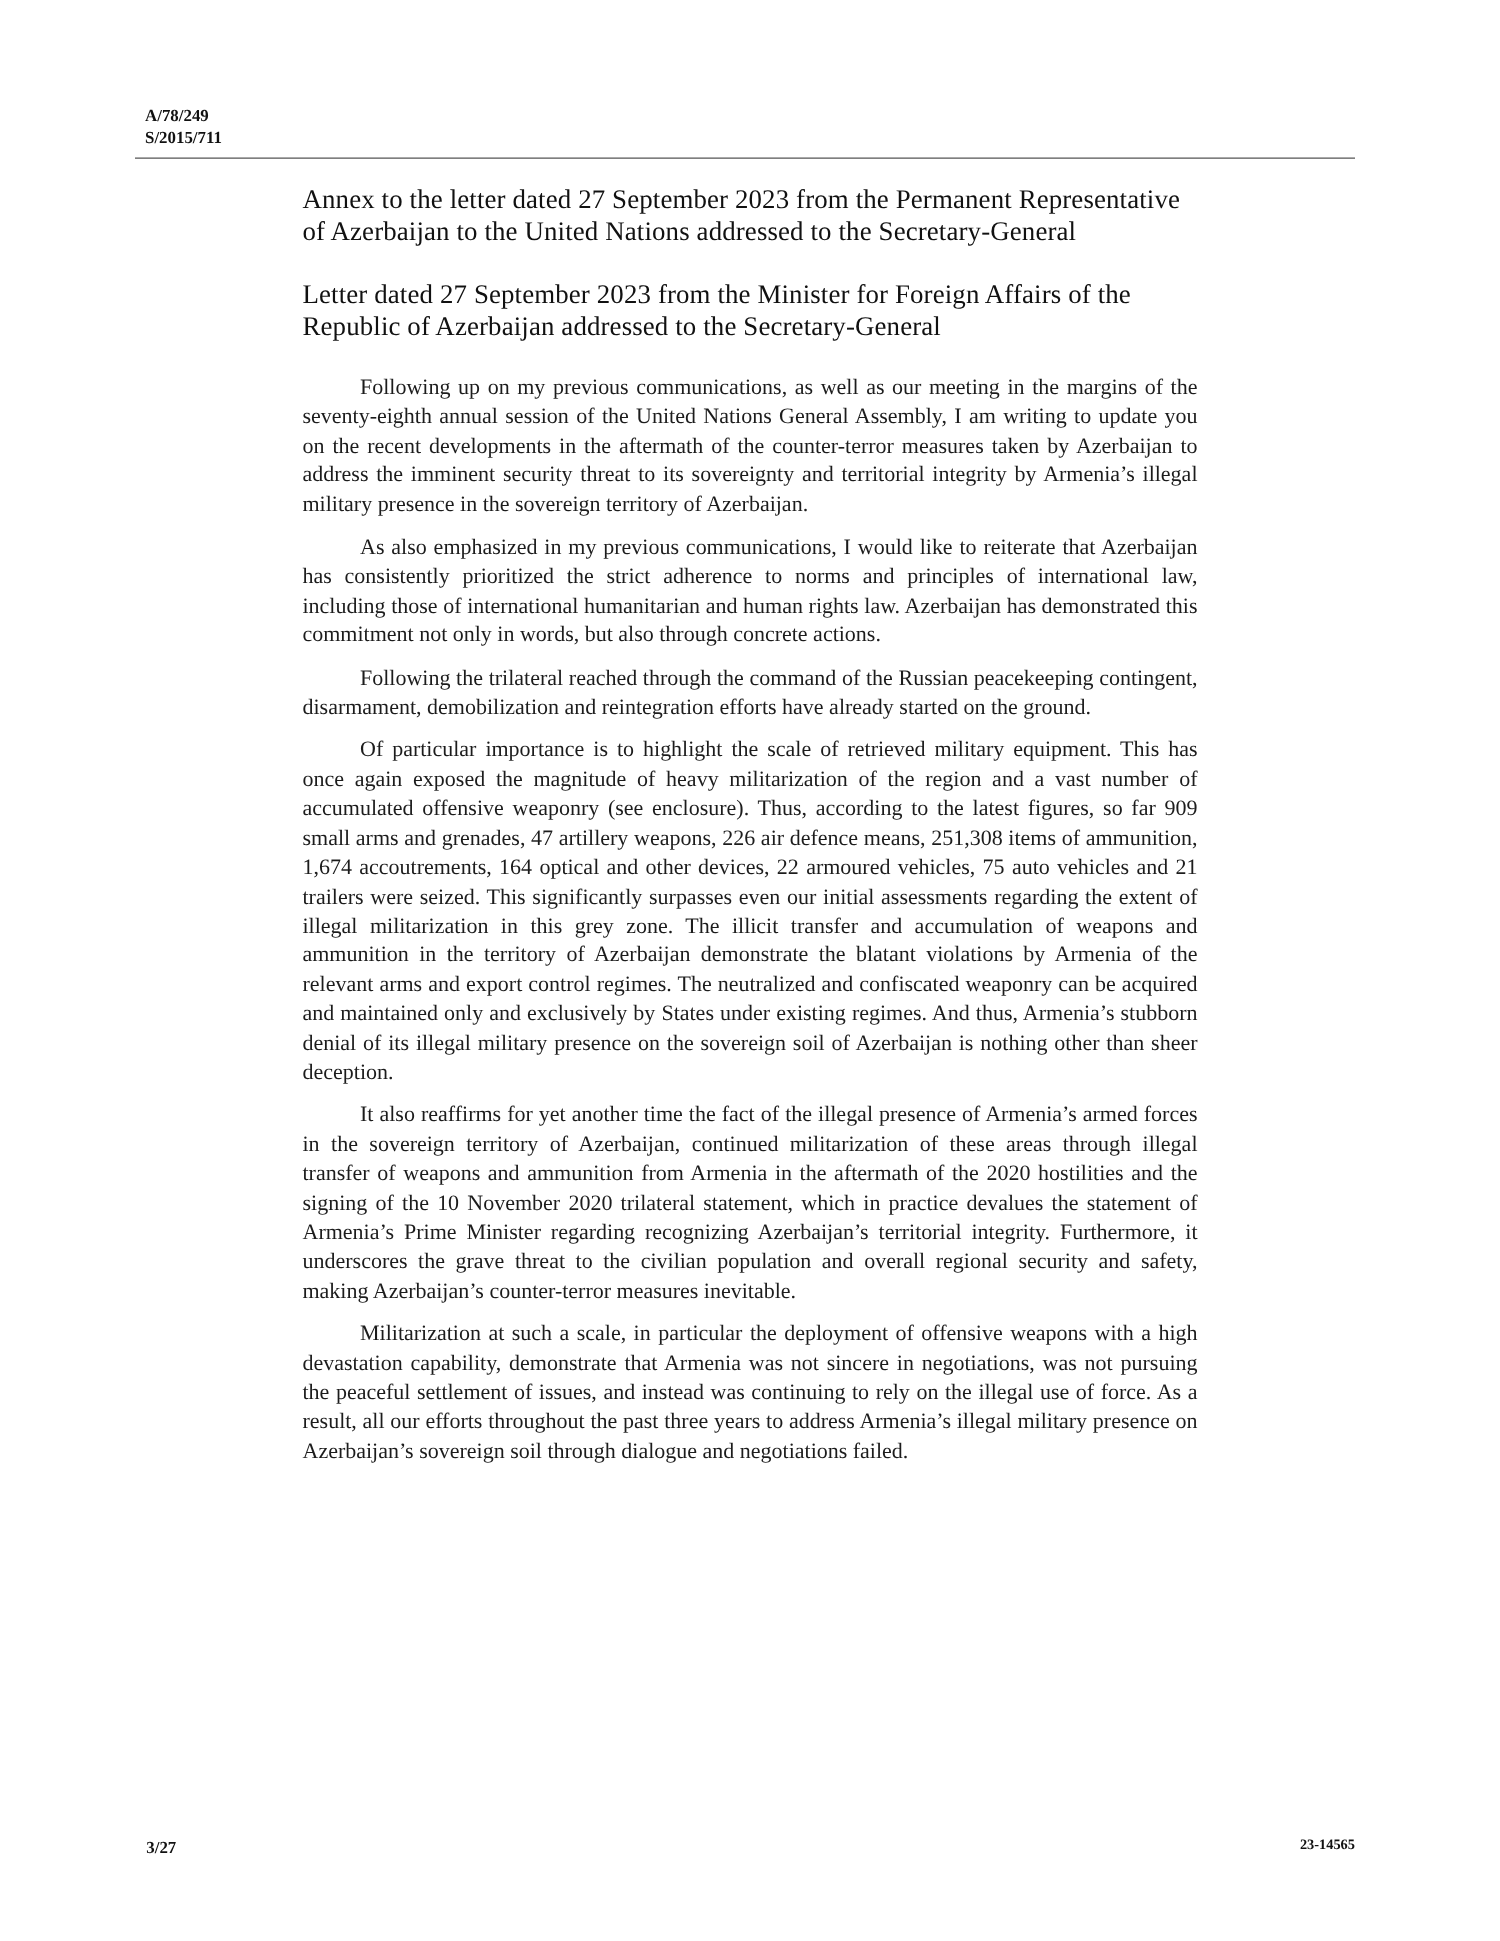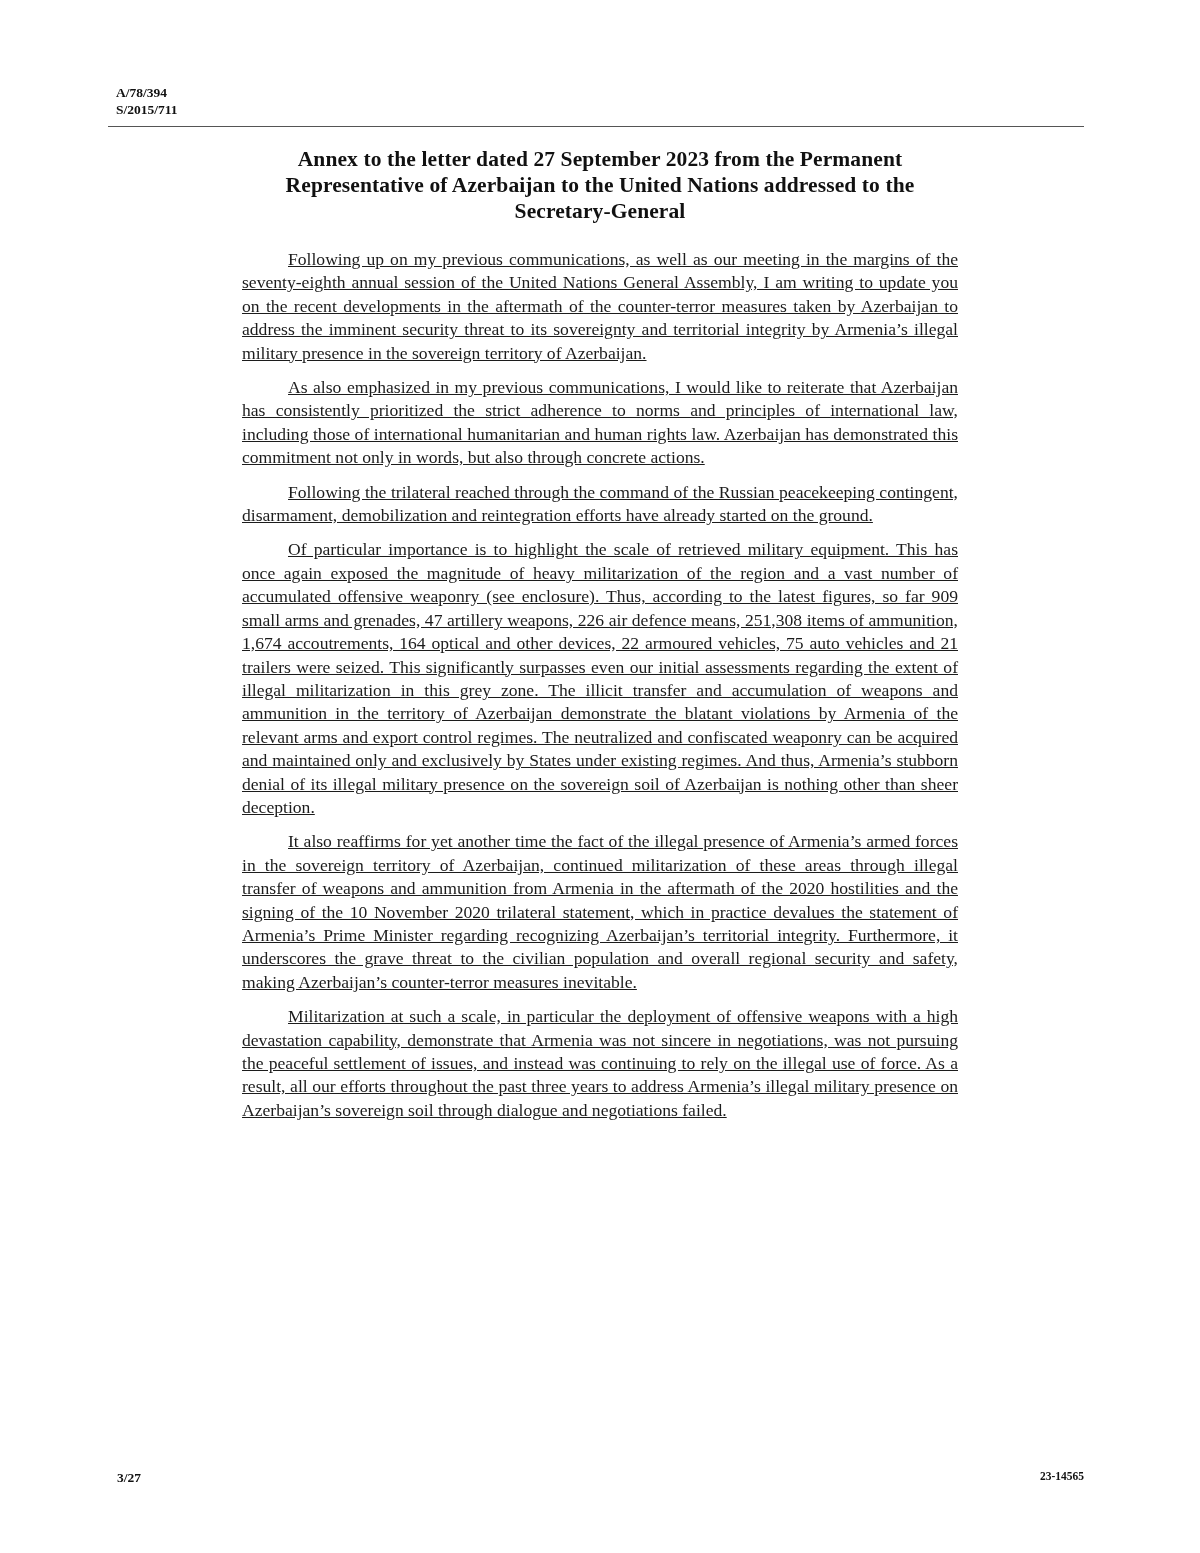--- a/index.html
+++ b/index.html
@@ -33,39 +33,37 @@
       height: 0;
       border-top: 1.5px solid #555;
     }
     .content {
       position: absolute;
       left: 242px;
       top: 146px;
       width: 716px;
     }
     .heading {
-      font-weight: bold;
+      font-weight: normal;
       font-size: 21.5px;
       line-height: 26px;
       margin: 0;
       color: #111;
       letter-spacing: 0.1px;
-      text-align: center;
     }
     .heading + .heading { margin-top: 24px; }
     .body-text { margin-top: 24px; }
     .para {
       font-size: 17.6px;
       line-height: 23.4px;
       text-align: justify;
       text-indent: 46px;
       margin: 0 0 11px 0;
       color: #1c1c1c;
       hyphens: none;
-      text-decoration: underline;
     }
     .footer-left {
       position: absolute;
       left: 117px;
       top: 1470px;
       font-weight: bold;
       font-size: 13.5px;
       color: #111;
     }
     .footer-right {
@@ -74,28 +72,29 @@
       top: 1470px;
       font-weight: bold;
       font-size: 11.5px;
       color: #111;
     }
   </style>
 </head>
 <body>
 
 <div class="symbols">
-  <div>A/78/394</div>
+  <div>A/78/249</div>
   <div>S/2015/711</div>
 </div>
 
 <div class="header-rule"></div>
 
 <div class="content">
   <h1 class="heading">Annex to the letter dated 27 September 2023 from the Permanent Representative of Azerbaijan to the United Nations addressed to the Secretary-General</h1>
+  <h2 class="heading">Letter dated 27 September 2023 from the Minister for Foreign Affairs of the Republic of Azerbaijan addressed to the Secretary-General</h2>
 
   <div class="body-text">
     <p class="para">Following up on my previous communications, as well as our meeting in the margins of the seventy-eighth annual session of the United Nations General Assembly, I am writing to update you on the recent developments in the aftermath of the counter-terror measures taken by Azerbaijan to address the imminent security threat to its sovereignty and territorial integrity by Armenia’s illegal military presence in the sovereign territory of Azerbaijan.</p>
     <p class="para">As also emphasized in my previous communications, I would like to reiterate that Azerbaijan has consistently prioritized the strict adherence to norms and principles of international law, including those of international humanitarian and human rights law. Azerbaijan has demonstrated this commitment not only in words, but also through concrete actions.</p>
     <p class="para">Following the trilateral reached through the command of the Russian peacekeeping contingent, disarmament, demobilization and reintegration efforts have already started on the ground.</p>
     <p class="para">Of particular importance is to highlight the scale of retrieved military equipment. This has once again exposed the magnitude of heavy militarization of the region and a vast number of accumulated offensive weaponry (see enclosure). Thus, according to the latest figures, so far 909 small arms and grenades, 47 artillery weapons, 226 air defence means, 251,308 items of ammunition, 1,674 accoutrements, 164 optical and other devices, 22 armoured vehicles, 75 auto vehicles and 21 trailers were seized. This significantly surpasses even our initial assessments regarding the extent of illegal militarization in this grey zone. The illicit transfer and accumulation of weapons and ammunition in the territory of Azerbaijan demonstrate the blatant violations by Armenia of the relevant arms and export control regimes. The neutralized and confiscated weaponry can be acquired and maintained only and exclusively by States under existing regimes. And thus, Armenia’s stubborn denial of its illegal military presence on the sovereign soil of Azerbaijan is nothing other than sheer deception.</p>
     <p class="para">It also reaffirms for yet another time the fact of the illegal presence of Armenia’s armed forces in the sovereign territory of Azerbaijan, continued militarization of these areas through illegal transfer of weapons and ammunition from Armenia in the aftermath of the 2020 hostilities and the signing of the 10 November 2020 trilateral statement, which in practice devalues the statement of Armenia’s Prime Minister regarding recognizing Azerbaijan’s territorial integrity. Furthermore, it underscores the grave threat to the civilian population and overall regional security and safety, making Azerbaijan’s counter-terror measures inevitable.</p>
     <p class="para">Militarization at such a scale, in particular the deployment of offensive weapons with a high devastation capability, demonstrate that Armenia was not sincere in negotiations, was not pursuing the peaceful settlement of issues, and instead was continuing to rely on the illegal use of force. As a result, all our efforts throughout the past three years to address Armenia’s illegal military presence on Azerbaijan’s sovereign soil through dialogue and negotiations failed.</p>
   </div>
 </div>

